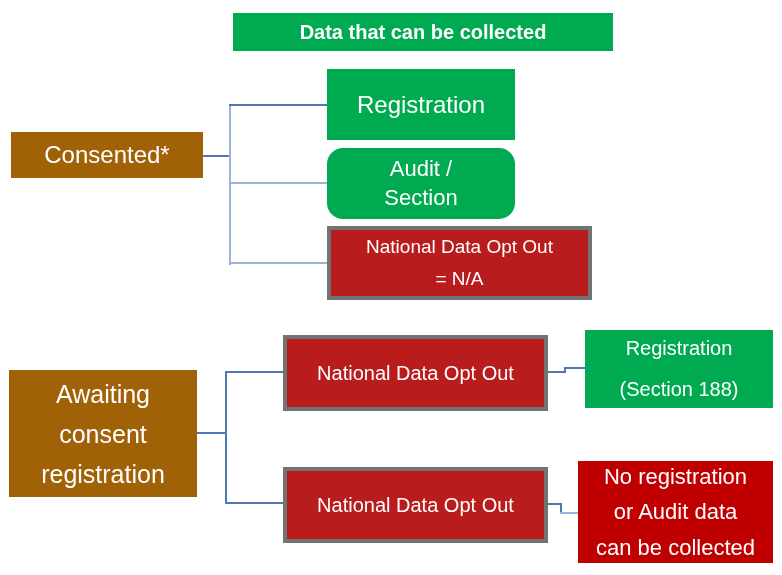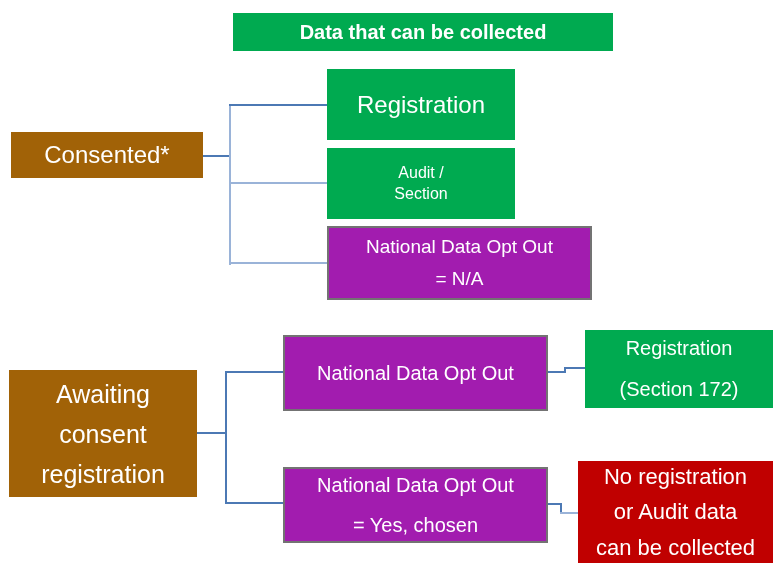--- a/index.html
+++ b/index.html
@@ -20,38 +20,38 @@
     display: flex;
     flex-direction: column;
     align-items: center;
     justify-content: center;
     text-align: center;
     color: #ffffff;
     box-sizing: border-box;
   }
   .green  { background: #00AA50; }
   .blue   { background: #a16207; }
-  .cyan   { background: #a21caf; border: 2px solid #737373; }
+  .cyan   { background: #b91c1c; border: 4px solid #737373; }
   .red    { background: #C00000; }
 
   .header-box {
     left: 233px; top: 13px; width: 380px; height: 38px;
     font-weight: bold; font-size: 20px;
   }
   .consented-box {
     left: 11px; top: 132px; width: 192px; height: 46px;
     font-size: 24px;
   }
   .registration-box {
     left: 327px; top: 69px; width: 188px; height: 71px;
     font-size: 24px;
   }
   .audit-box {
     left: 327px; top: 148px; width: 188px; height: 71px;
-    font-size: 16px; line-height: 1.3;
+    font-size: 22px; line-height: 1.3; border-radius: 16px;
   }
   .ndoo-na-box {
     left: 327px; top: 226px; width: 265px; height: 74px;
     font-size: 19px; gap: 10px;
   }
   .awaiting-box {
     left: 9px; top: 370px; width: 188px; height: 127px;
     font-size: 25px; line-height: 1.6; text-align: center;
   }
   .ndoo-notchosen-box {
@@ -111,26 +111,25 @@
     <div>consent</div>
     <div>registration</div>
   </div>
 
   <div class="node cyan ndoo-notchosen-box">
     <div>National Data Opt Out</div>
   </div>
 
   <div class="node cyan ndoo-yeschosen-box">
     <div>National Data Opt Out</div>
-    <div>= Yes, chosen</div>
   </div>
 
   <div class="node green reg-s251-box">
     <div>Registration</div>
-    <div>(Section 172)</div>
+    <div>(Section 188)</div>
   </div>
 
   <div class="node red no-data-box">
     <div>No registration</div>
     <div>or Audit data</div>
     <div>can be collected</div>
   </div>
 
   <div class="conn h" style="left:203px; top:155px; width:26px;"></div>
   <div class="conn v light" style="left:229px; top:104px; height:161px;"></div>

